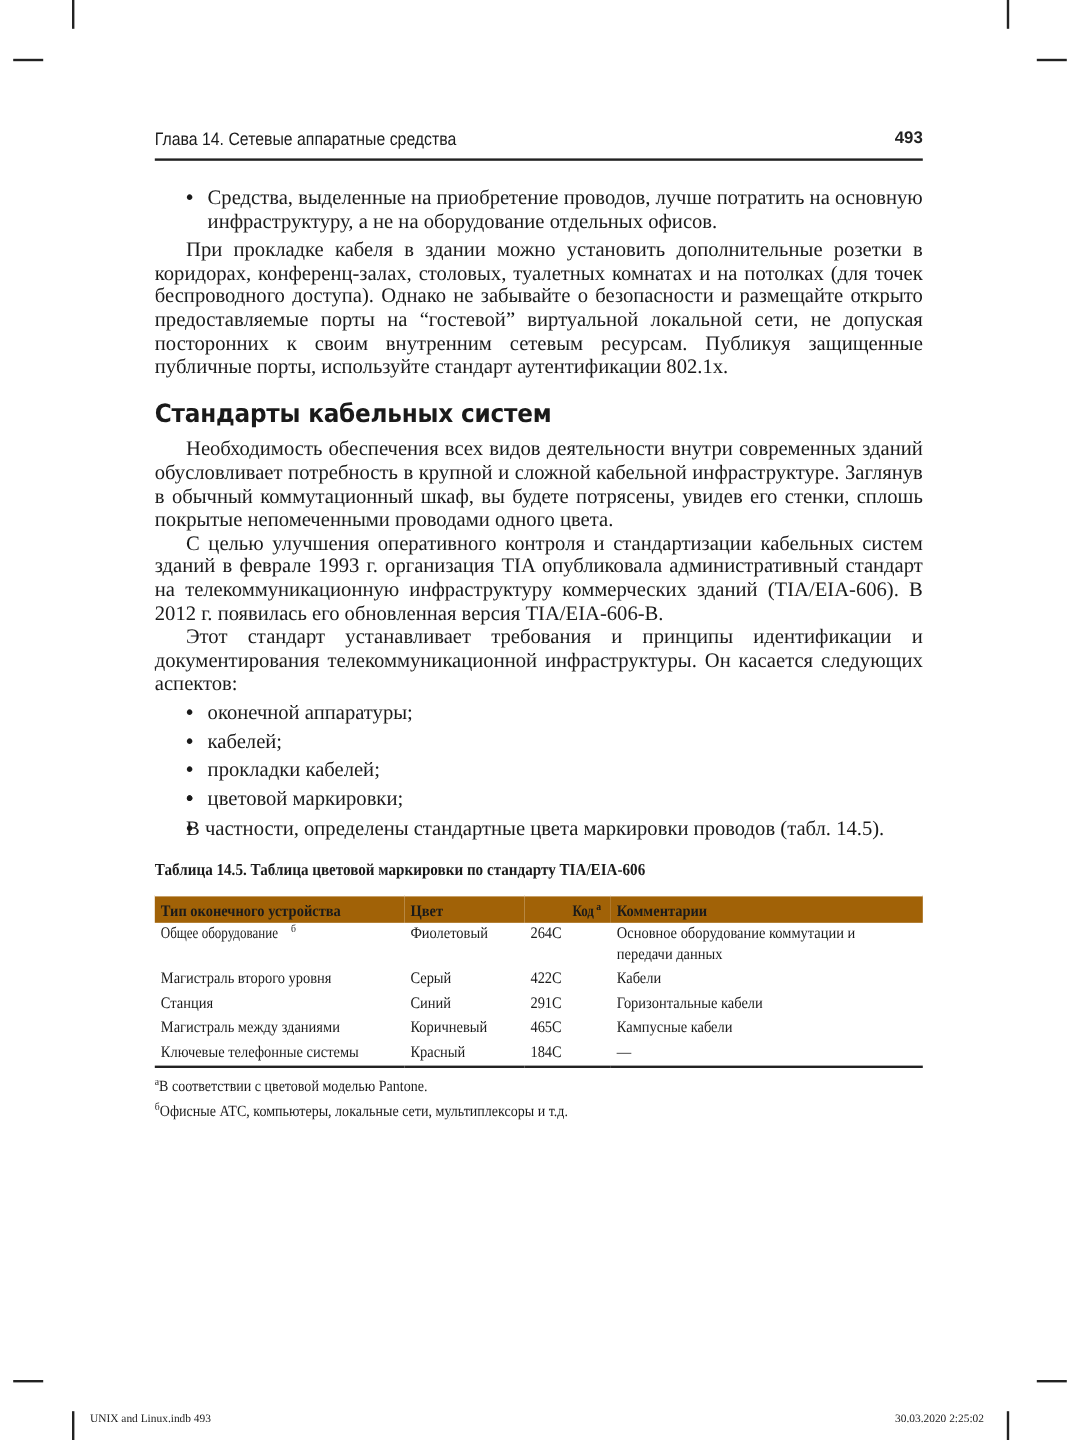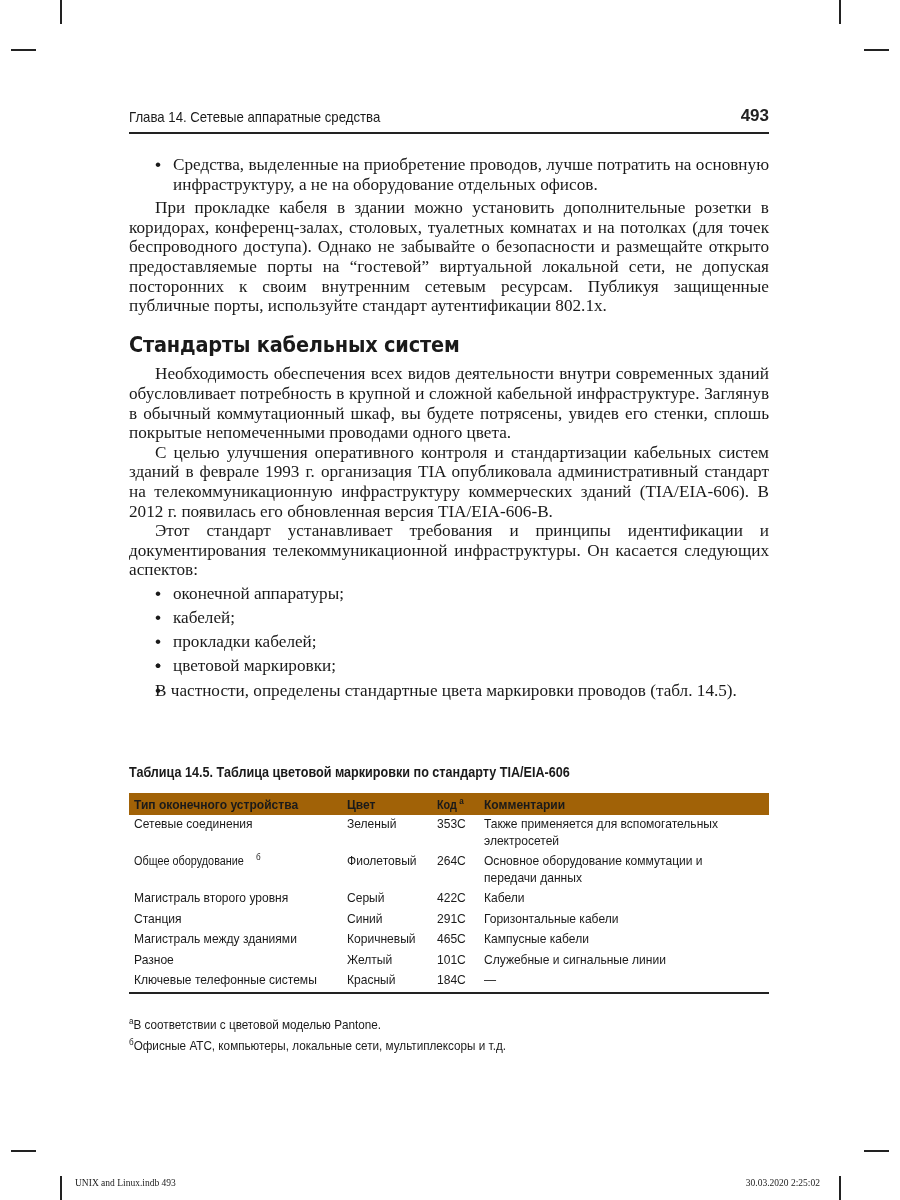--- a/index.html
+++ b/index.html
@@ -1,39 +1,39 @@
 <!DOCTYPE html>
 <html><head>
 <meta charset="utf-8">
 <style>
   html, body { margin: 0; padding: 0; background: #ffffff; }
   body { width: 900px; height: 1200px; position: relative; overflow: hidden; color: #1a1a1a; }
   .crop { position: absolute; background: #222; }
   .page-header { position: absolute; left: 129px; top: 104px; width: 640px; height: 28px; border-bottom: 2px solid #222; }
   .page-header .chapter { position: absolute; left: 0; top: 4px; font-family: "Liberation Sans", sans-serif; font-size: 15px; transform: scaleX(0.88); transform-origin: left; color: #1a1a1a; }
-  .page-header .pageno { position: absolute; right: 0; top: 2px; font-family: "Liberation Sans", sans-serif; font-size: 17px; font-weight: bold; color: #222; }
+  .page-header .pageno { position: absolute; right: 0; top: 2px; font-family: "Liberation Sans", sans-serif; font-size: 14px; font-weight: bold; color: #222; }
   .content { position: absolute; left: 129px; top: 155px; width: 640px; font-family: "Liberation Serif", serif; font-size: 17.2px; line-height: 19.6px; color: #1a1a1a; }
   .content p { margin: 0; text-indent: 26px; text-align: justify; }
   .content p.noindent { text-indent: 0; }
   .bullets { list-style: none; margin: 0; padding: 0; }
   .bullets li { position: relative; padding-left: 44px; text-align: justify; }
   .bullets li .dot { position: absolute; left: 26px; top: 0; font-family: "Liberation Sans", sans-serif; }
   .bullets.spaced li { margin-bottom: 4.6px; }
   .section-title { font-family: "DejaVu Sans", sans-serif; font-size: 21px; font-weight: bold; margin: 20px 0 9px 0; transform: scaleX(0.92); transform-origin: left; letter-spacing: -0.2px; }
   .gap-small { height: 4px; }
-  .table-wrap { position: absolute; left: 129px; top: 764px; width: 640px; font-family: Liberation Sans, sans-serif; }
+  .table-wrap { position: absolute; left: 129px; top: 718px; width: 640px; font-family: Liberation Serif, serif; }
   .table-caption { font-size: 14px; font-weight: bold; margin-bottom: 10px; transform: scaleX(0.9); transform-origin: left; white-space: nowrap; }
   table { width: 640px; border-collapse: collapse; font-size: 13.4px; border-top: 2px solid #222; border-bottom: 2px solid #222; }
   th { background: #a16207; font-weight: bold; text-align: left; padding: 3px 5px 2px 5px; height: 17px; border-top: 3px solid #fff; }
   td { vertical-align: top; padding: 1px 5px 3px 5px; line-height: 16.5px; }
   th span, td span { display: inline-block; transform: scaleX(0.9); transform-origin: left; white-space: nowrap; }
   td .multi { white-space: normal; }
-  .col1 { width: 205px; } .col2 { width: 98px; } .col3 { width: 78px; }
+  .col1 { width: 205px; } .col2 { width: 98px; } .col3 { width: 78px; text-align: right; }
   sup { font-size: 9px; vertical-align: 5px; line-height: 0; }
-  .footnotes { margin-top: 20px; font-size: 13px; line-height: 21px; }
+  .footnotes { margin-top: 4px; font-size: 13px; line-height: 21px; }
   .footnotes div { transform: scaleX(0.9); transform-origin: left; white-space: nowrap; }
   .slug { position: absolute; top: 1178px; font-family: "Liberation Serif", serif; font-size: 9.5px; color: #222; }
 </style>
 </head>
 <body>
 
 <div class="crop" style="left:60px;top:0;width:1.5px;height:24px;"></div>
 <div class="crop" style="left:839px;top:0;width:1.5px;height:24px;"></div>
 <div class="crop" style="left:11px;top:49px;width:25px;height:1.5px;"></div>
 <div class="crop" style="left:864px;top:49px;width:25px;height:1.5px;"></div>
@@ -80,26 +80,20 @@
     <thead>
       <tr>
         <th class="col1"><span>Тип оконечного устройства</span></th>
         <th class="col2"><span>Цвет</span></th>
         <th class="col3"><span><span>Код</span><sup>а</sup></span></th>
         <th><span>Комментарии</span></th>
       </tr>
     </thead>
     <tbody>
       <tr>
-        <td><span>Сетевые соединения</span></td>
-        <td><span>Зеленый</span></td>
-        <td><span>353C</span></td>
-        <td><span class="multi" style="width:280px;">Также применяется для вспомогательных электросетей</span></td>
-      </tr>
-      <tr>
         <td><span><span>Общее оборудование</span><sup>б</sup></span></td>
         <td><span>Фиолетовый</span></td>
         <td><span>264C</span></td>
         <td><span class="multi" style="width:250px;">Основное оборудование коммутации и передачи данных</span></td>
       </tr>
       <tr>
         <td><span>Магистраль второго уровня</span></td>
         <td><span>Серый</span></td>
         <td><span>422C</span></td>
         <td><span>Кабели</span></td>
@@ -110,26 +104,20 @@
         <td><span>291C</span></td>
         <td><span>Горизонтальные кабели</span></td>
       </tr>
       <tr>
         <td><span>Магистраль между зданиями</span></td>
         <td><span>Коричневый</span></td>
         <td><span>465C</span></td>
         <td><span>Кампусные кабели</span></td>
       </tr>
       <tr>
-        <td><span>Разное</span></td>
-        <td><span>Желтый</span></td>
-        <td><span>101C</span></td>
-        <td><span>Служебные и сигнальные линии</span></td>
-      </tr>
-      <tr>
         <td><span>Ключевые телефонные системы</span></td>
         <td><span>Красный</span></td>
         <td><span>184C</span></td>
         <td><span>—</span></td>
       </tr>
     </tbody>
   </table>
   <div class="footnotes">
     <div><sup>а</sup><span>В соответствии с цветовой моделью Pantone.</span></div>
     <div><sup>б</sup><span>Офисные АТС, компьютеры, локальные сети, мультиплексоры и т.д.</span></div>

